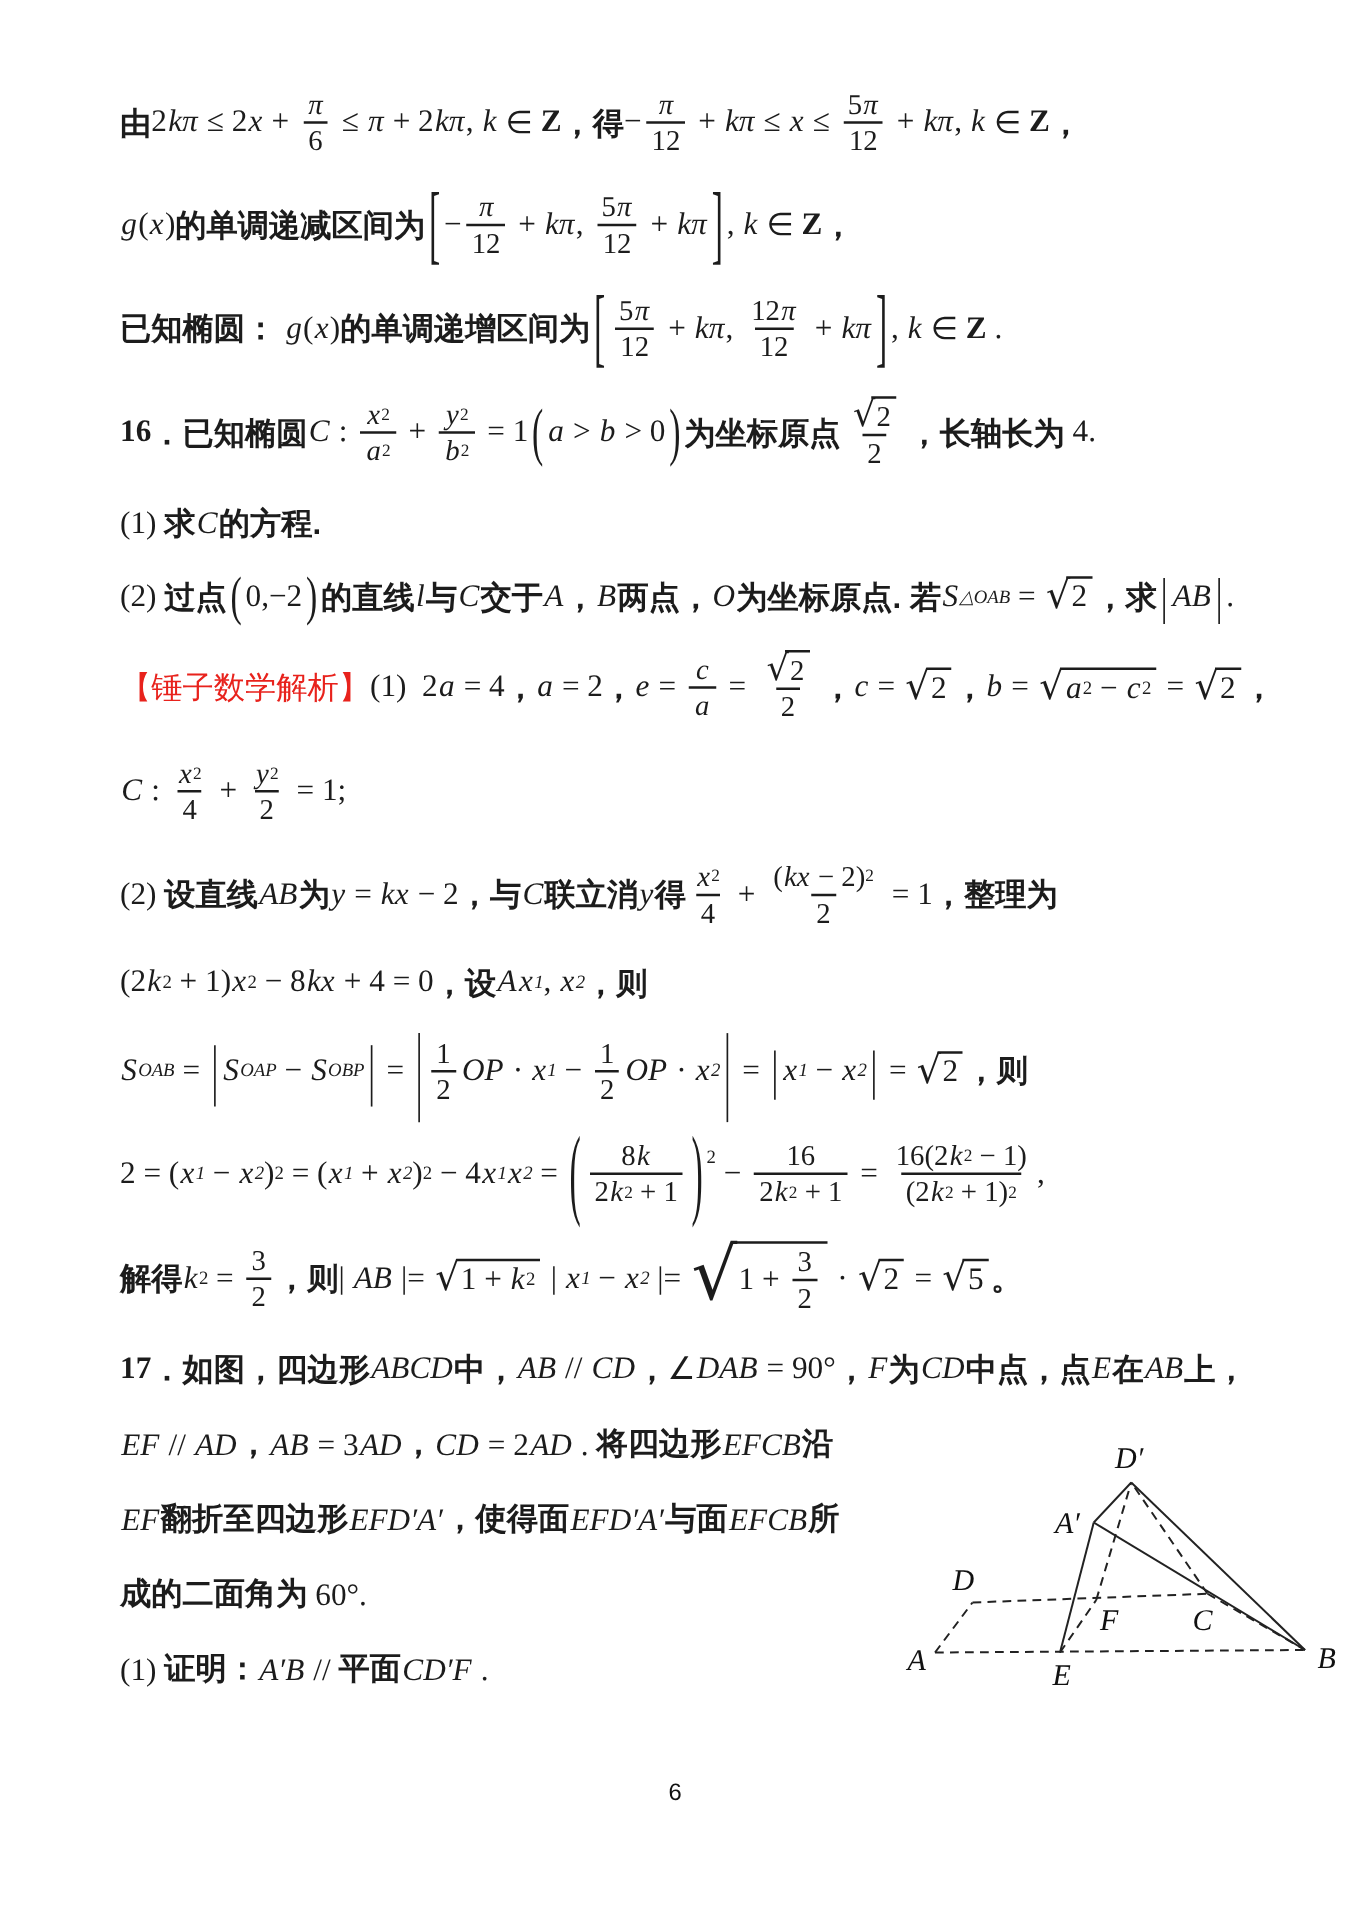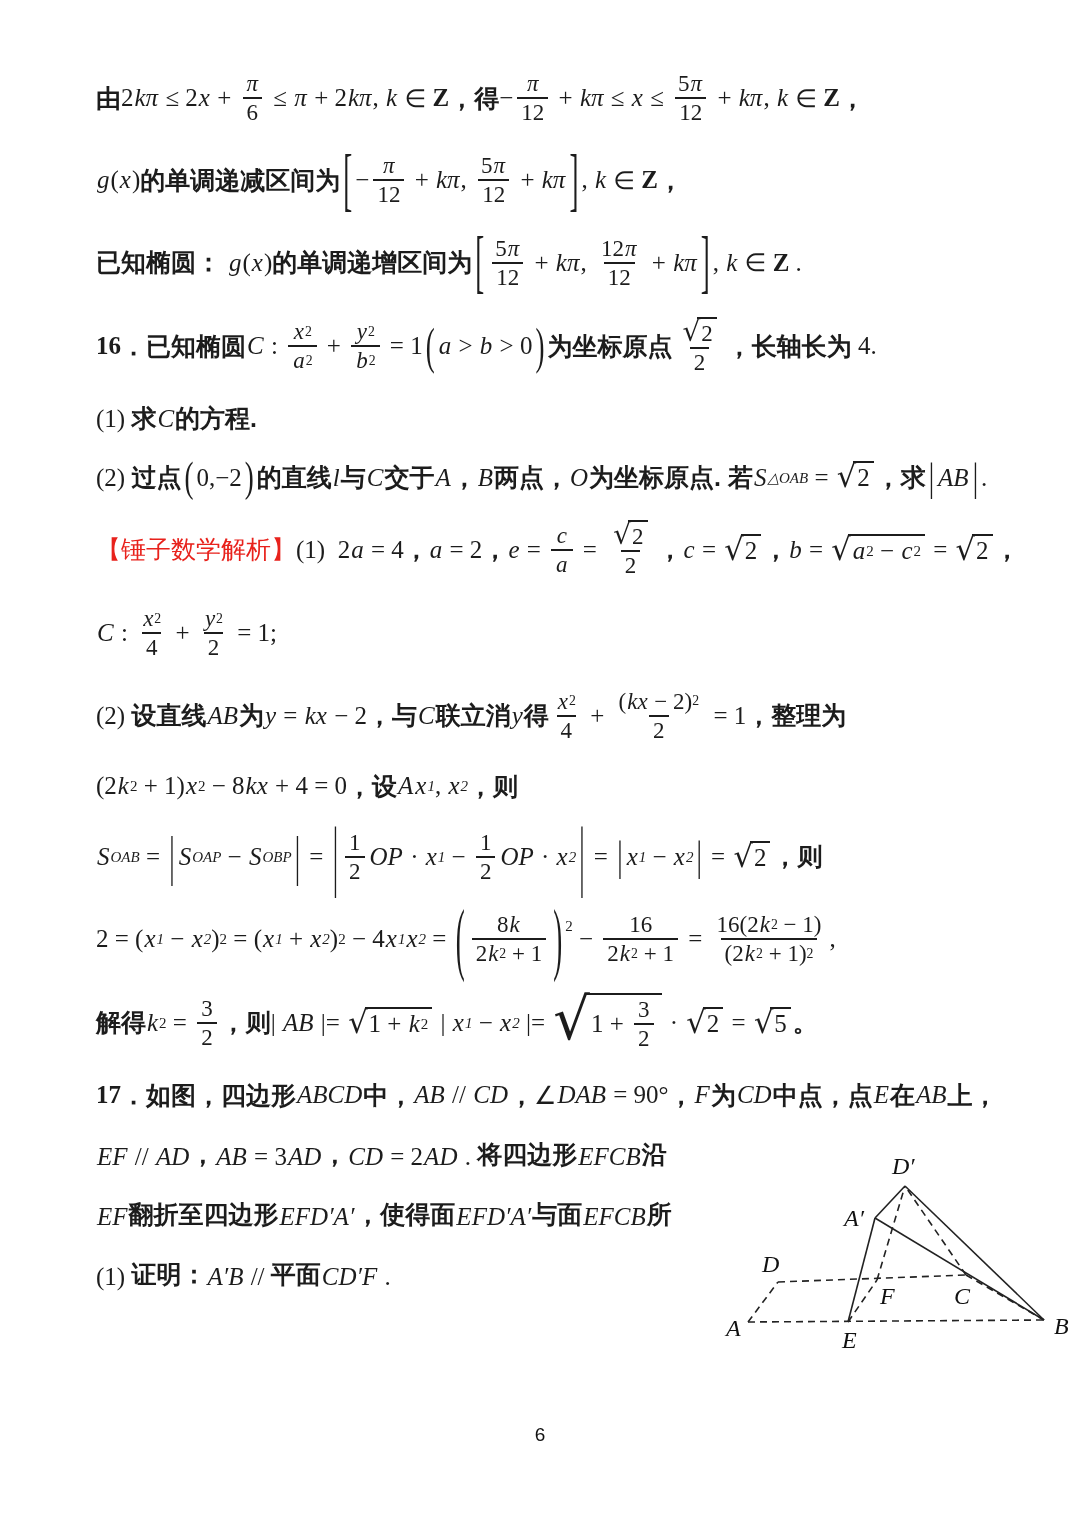--- a/index.html
+++ b/index.html
@@ -491,20 +491,24 @@
           <span class="ita">EF</span>
           <span class="cjk">翻折至四边形</span>
           <span class="ita">EFD′A′</span>
           <span class="cjk">，使得面</span>
           <span class="ita">EFD′A′</span>
           <span class="cjk">与面</span>
           <span class="ita">EFCB</span>
           <span class="cjk">所</span>
         </div>
         <div class="line">
+          <span class="cjk">成的二面角为</span>
+          <span class="rom"> 60°.</span>
+        </div>
+        <div class="line">
           <span class="rom">(1) </span>
           <span class="cjk">证明：</span>
           <span class="ita">A′B</span>
           <span class="rom"> // </span>
           <span class="cjk">平面</span>
           <span class="ita">CD′F</span>
           <span class="rom"> .</span>
         </div>
       </div>
     <div class="figwrap">

